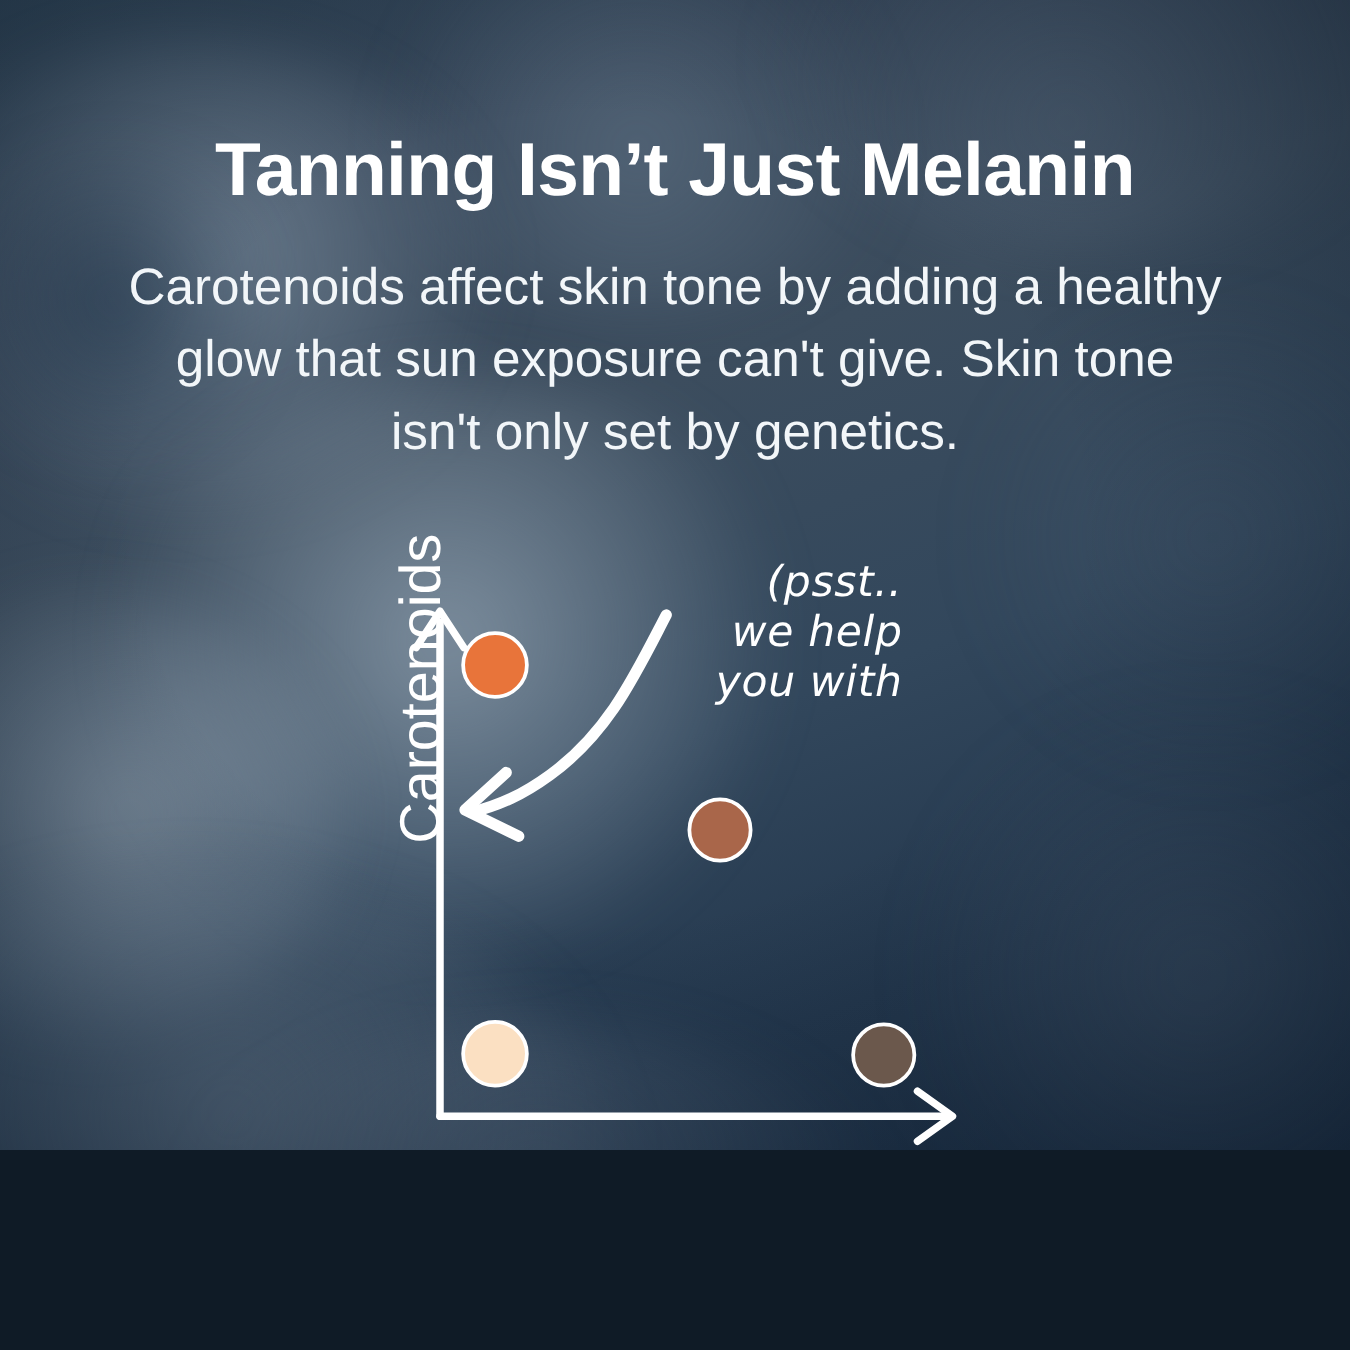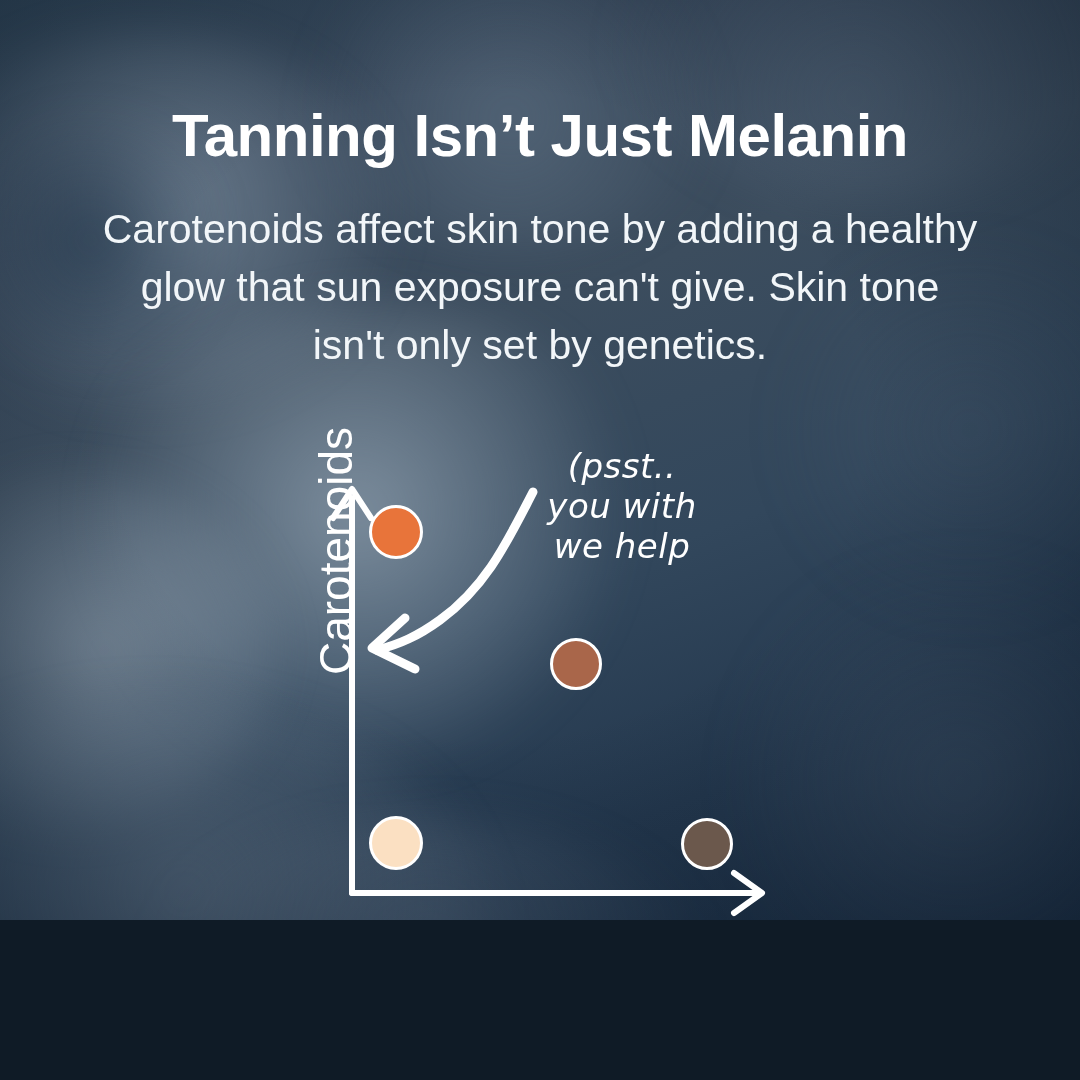--- a/index.html
+++ b/index.html
@@ -101,21 +101,21 @@
     position: absolute;
     border-radius: 50%;
     border: 3px solid #ffffff;
     box-sizing: border-box;
   }
   .note {
     position: absolute;
     left: 522px;
     top: 446px;
     width: 200px;
-    text-align: center;
+    text-align: right;
     color: #ffffff;
     font-size: 34px;
     line-height: 1.18;
     font-family: "DejaVu Sans", sans-serif;
     font-style: italic;
     font-weight: 300;
     letter-spacing: 0.5px;
   }
   .note div { white-space: nowrap; }
 </style>
@@ -154,17 +154,17 @@
 
   <div class="dot" style="left:369px; top:505px; width:54px; height:54px; background:#E8743A;"></div>
   <div class="dot" style="left:550px; top:638px; width:52px; height:52px; background:#A9664A;"></div>
   <div class="dot" style="left:369px; top:816px; width:54px; height:54px; background:#FBE0C2;"></div>
   <div class="dot" style="left:681px; top:818px; width:52px; height:52px; background:#6B584C;"></div>
 
   <div class="ylabel">Carotenoids</div>
 
   <div class="note">
     <div>(psst..</div>
+    <div>we help</div>
     <div>you with</div>
-    <div>we help</div>
   </div>
 
 </div>
 
 </body></html>

